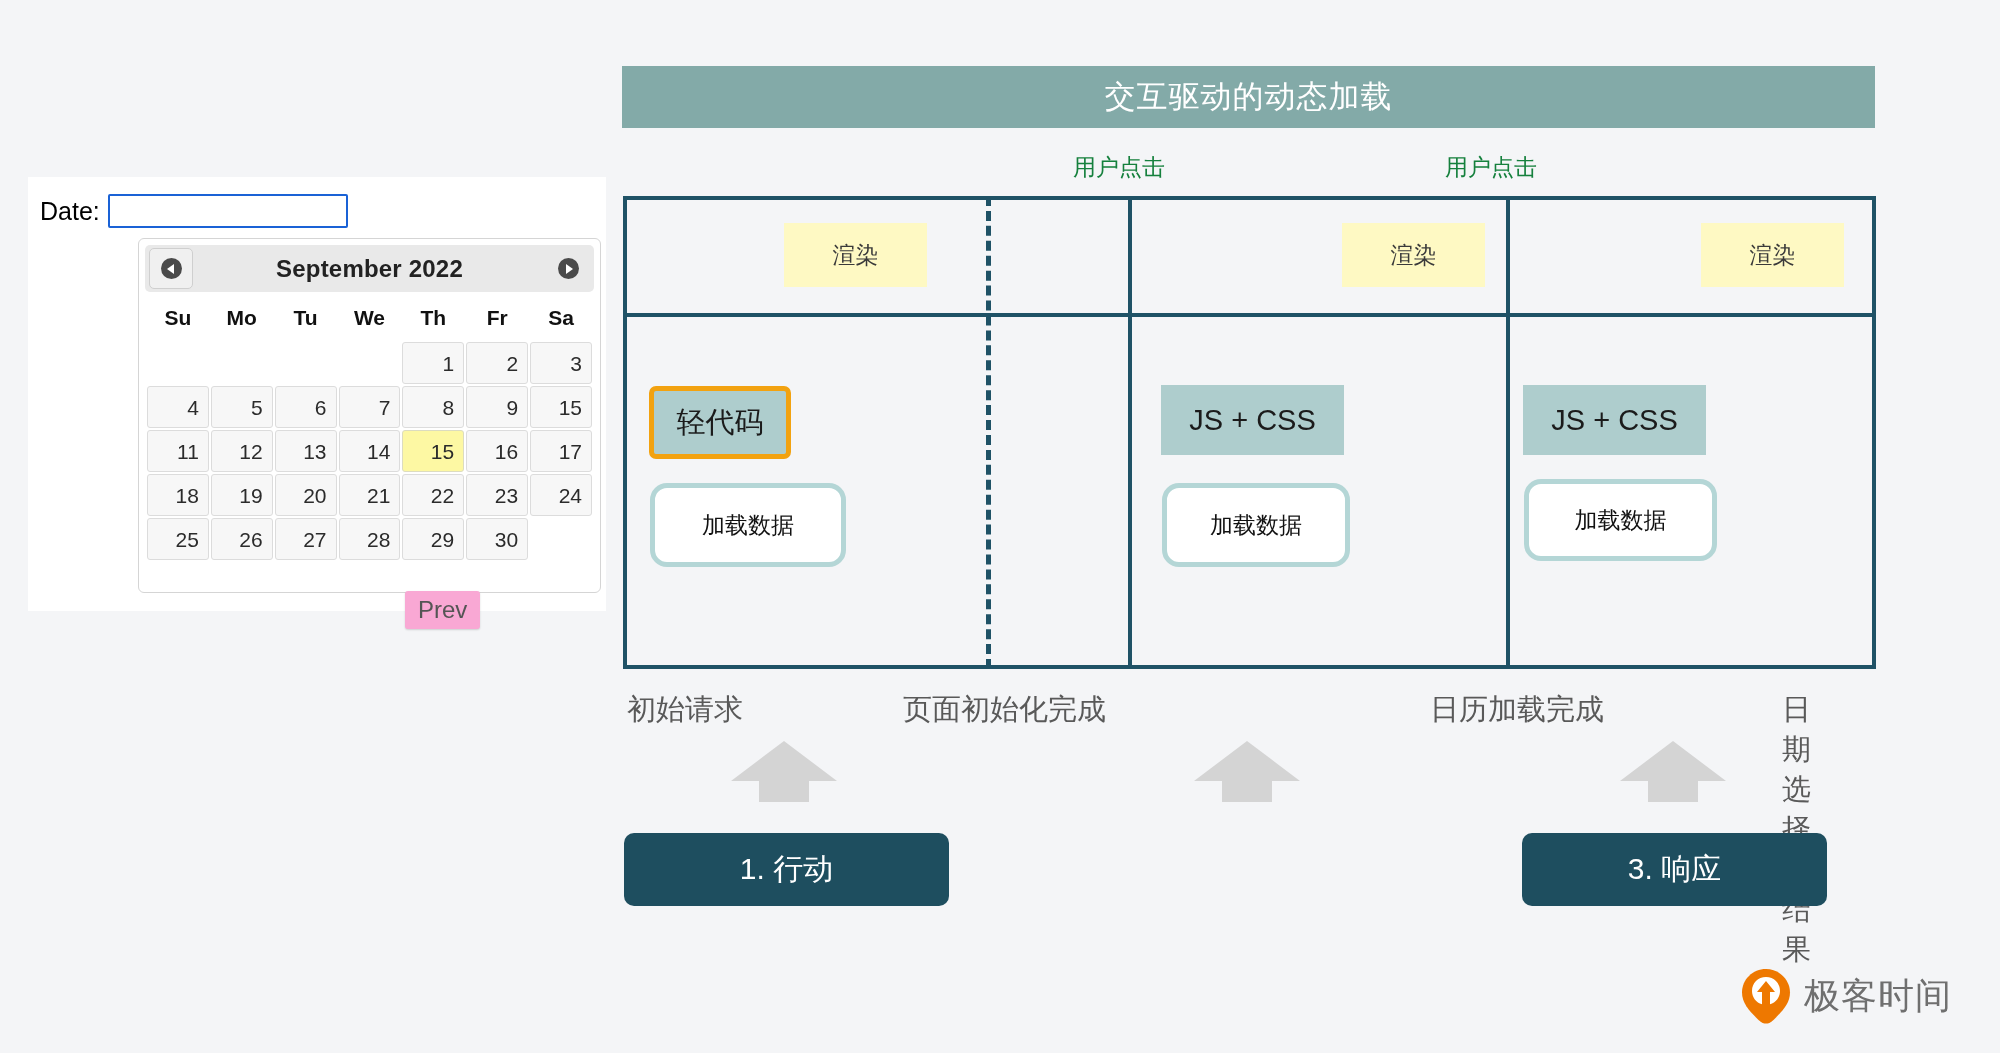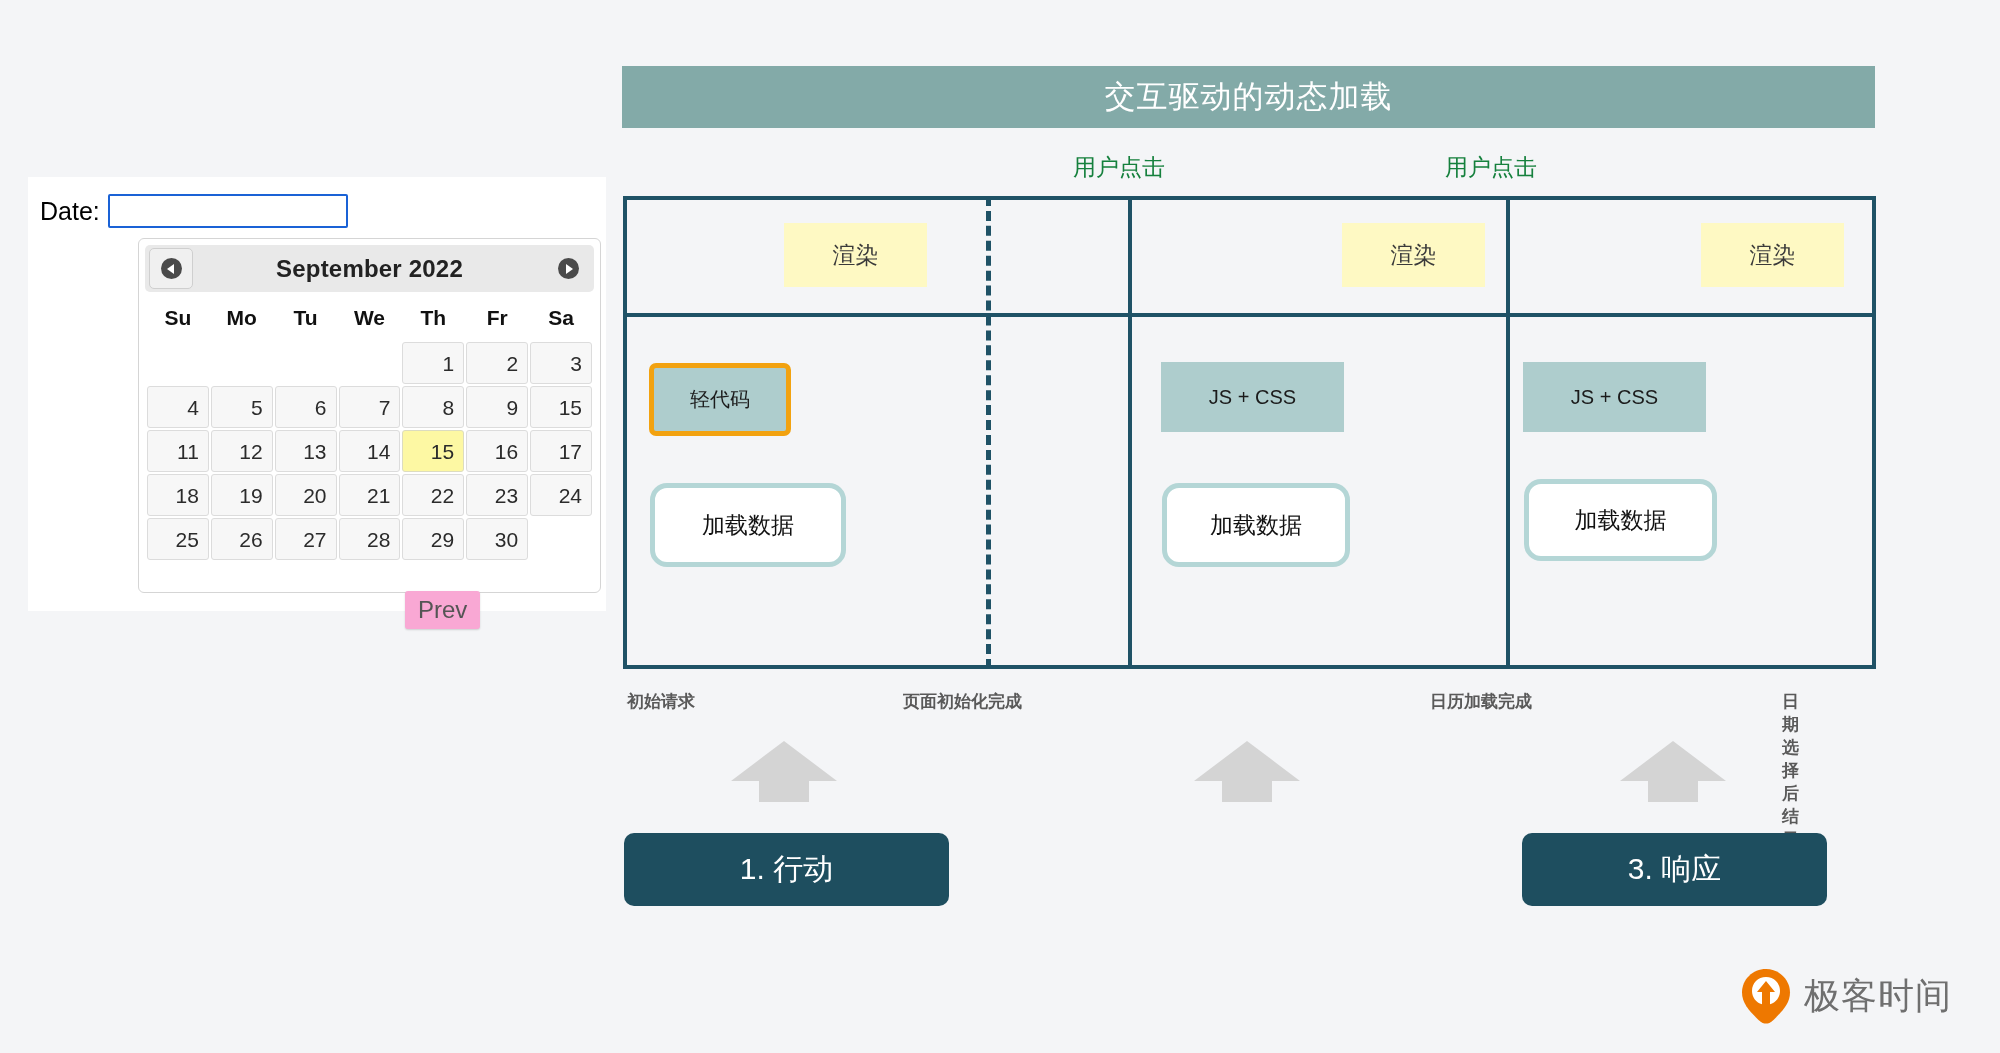--- a/index.html
+++ b/index.html
@@ -141,43 +141,44 @@
     display:flex; align-items:center; justify-content:center;
     font-size:23px; color:#3a3a3a;
   }
   #render-1 { left:161px; top:27px; }
   #render-2 { left:719px; top:27px; }
   #render-3 { left:1078px; top:27px; }
 
   .tech-box {
     position:absolute;
     display:flex; align-items:center; justify-content:center;
-    font-size:20px; color:#1b1b1b;
+    font-size:29px; color:#1b1b1b;
     background:#aecdcd;
+    margin-top:23px;
   }
   #tech-1 {
     left:26px; top:167px; width:142px; height:73px;
     border:5px solid #f2a210; border-radius:7px;
   }
   #tech-2 { left:538px; top:166px; width:183px; height:70px; }
   #tech-3 { left:900px; top:166px; width:183px; height:70px; }
 
   .load-box {
     position:absolute;
     display:flex; align-items:center; justify-content:center;
     font-size:23px; color:#111;
     background:#ffffff;
     border:5px solid #b4d6d6; border-radius:17px;
   }
   #load-1 { left:27px; top:287px; width:196px; height:84px; }
   #load-2 { left:539px; top:287px; width:188px; height:84px; }
   #load-3 { left:901px; top:283px; width:193px; height:82px; }
 
   .stage-label {
-    position:absolute; font-size:17px; color:#595959; top:690px;font-weight:bold;
+    position:absolute; font-size:29px; color:#595959; top:690px;
   }
   #stage-label-1 { left:627px; }
   #stage-label-2 { left:903px; }
   #stage-label-3 { left:1430px; }
   #stage-label-4 { left:1782px; }
 
   .up-arrow {
     position:absolute; top:739px; width:110px; height:65px;
   }
   #arrow-1 { left:729px; }

